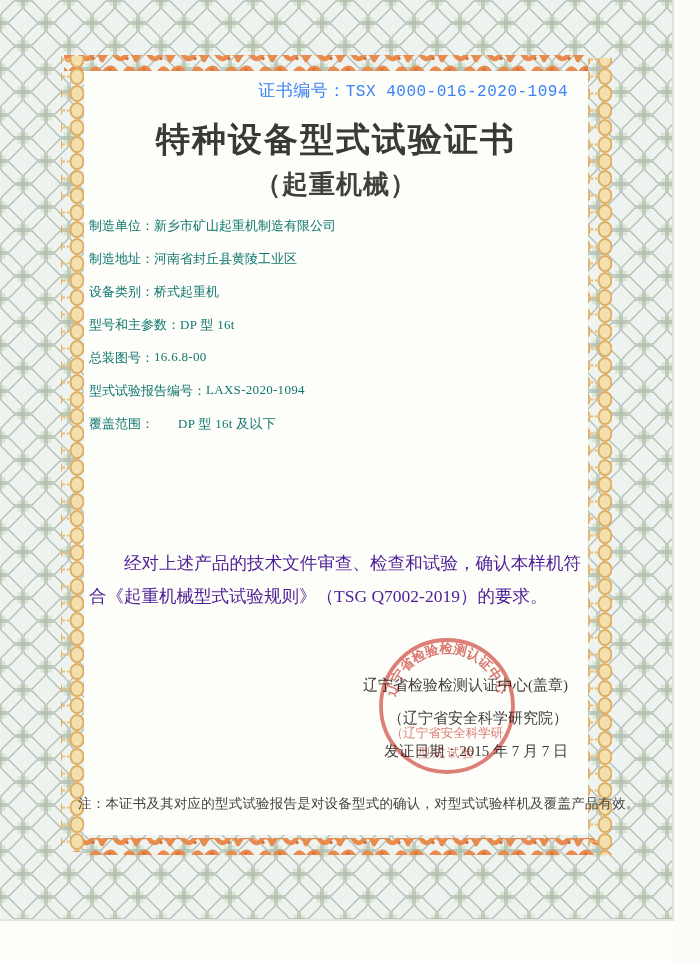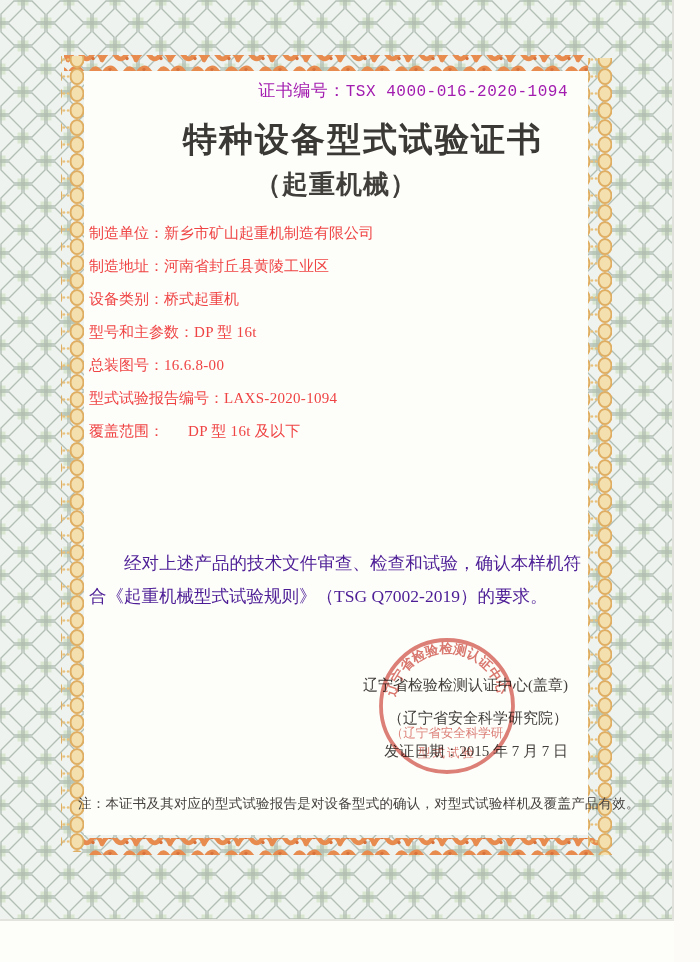--- a/index.html
+++ b/index.html
@@ -9,29 +9,29 @@
     font-family:"Liberation Serif","DejaVu Serif",serif;
   }
   .paper-svg{position:absolute;left:0;top:0;}
   
   .scan-right{position:absolute;top:0;left:672px;width:28px;height:962px;
     background:#fcfbf7;border-left:2px solid #dfdfdb;}
   .scan-bottom{position:absolute;left:0;top:919px;width:674px;height:43px;
     background:#fdfdfa;border-top:2px solid #e4e4df;}
   
   .content{position:absolute;left:84px;top:71px;width:504px;height:764px;}
-  .cert-no{position:absolute;top:8px;right:20px;font-size:17px;letter-spacing:.5px;color:#a21caf;}
+  .cert-no{position:absolute;top:8px;right:20px;font-size:17px;letter-spacing:.5px;color:#3b82f6;}
   .cert-no .num{font-family:"Liberation Mono","DejaVu Sans Mono",monospace;font-size:16px;}
   .title{position:absolute;top:46px;left:0;width:100%;text-align:center;
     font-family:"Liberation Sans","DejaVu Sans",sans-serif;
-    font-size:34px;font-weight:bold;letter-spacing:2px;color:#3b3936;padding-left:27px;}
+    font-size:34px;font-weight:bold;letter-spacing:2px;color:#3b3936;}
   .subtitle{position:absolute;top:96px;left:0;width:100%;text-align:center;
     font-size:26px;font-weight:bold;letter-spacing:1px;color:#413f3b;}
   .fields{position:absolute;top:146px;left:5px;right:10px;}
-  .field-row{display:flex;align-items:center;height:33px;font-size:15px;color:#ef4444;}
+  .field-row{display:flex;align-items:flex-start;height:33px;font-size:13px;color:#0f766e;}
   .field-row .lbl{white-space:nowrap;}
   .field-row .val{white-space:nowrap;}
   .field-row .val.mono-mix{letter-spacing:.3px;}
   .statement{position:absolute;top:442px;left:5px;width:492px;
     font-size:17.5px;line-height:33px;text-indent:2em;color:#4c1d95;text-align:justify;margin-top:34px;}
   .issuer{position:absolute;top:598px;right:20px;text-align:right;
     font-size:15px;line-height:33px;color:#423f3b;white-space:nowrap;}
   .issuer .l2{padding-left:2px;}
   .issuer .l3{padding-left:17px;}
   .note{position:absolute;top:724px;left:-6px;width:516px;

